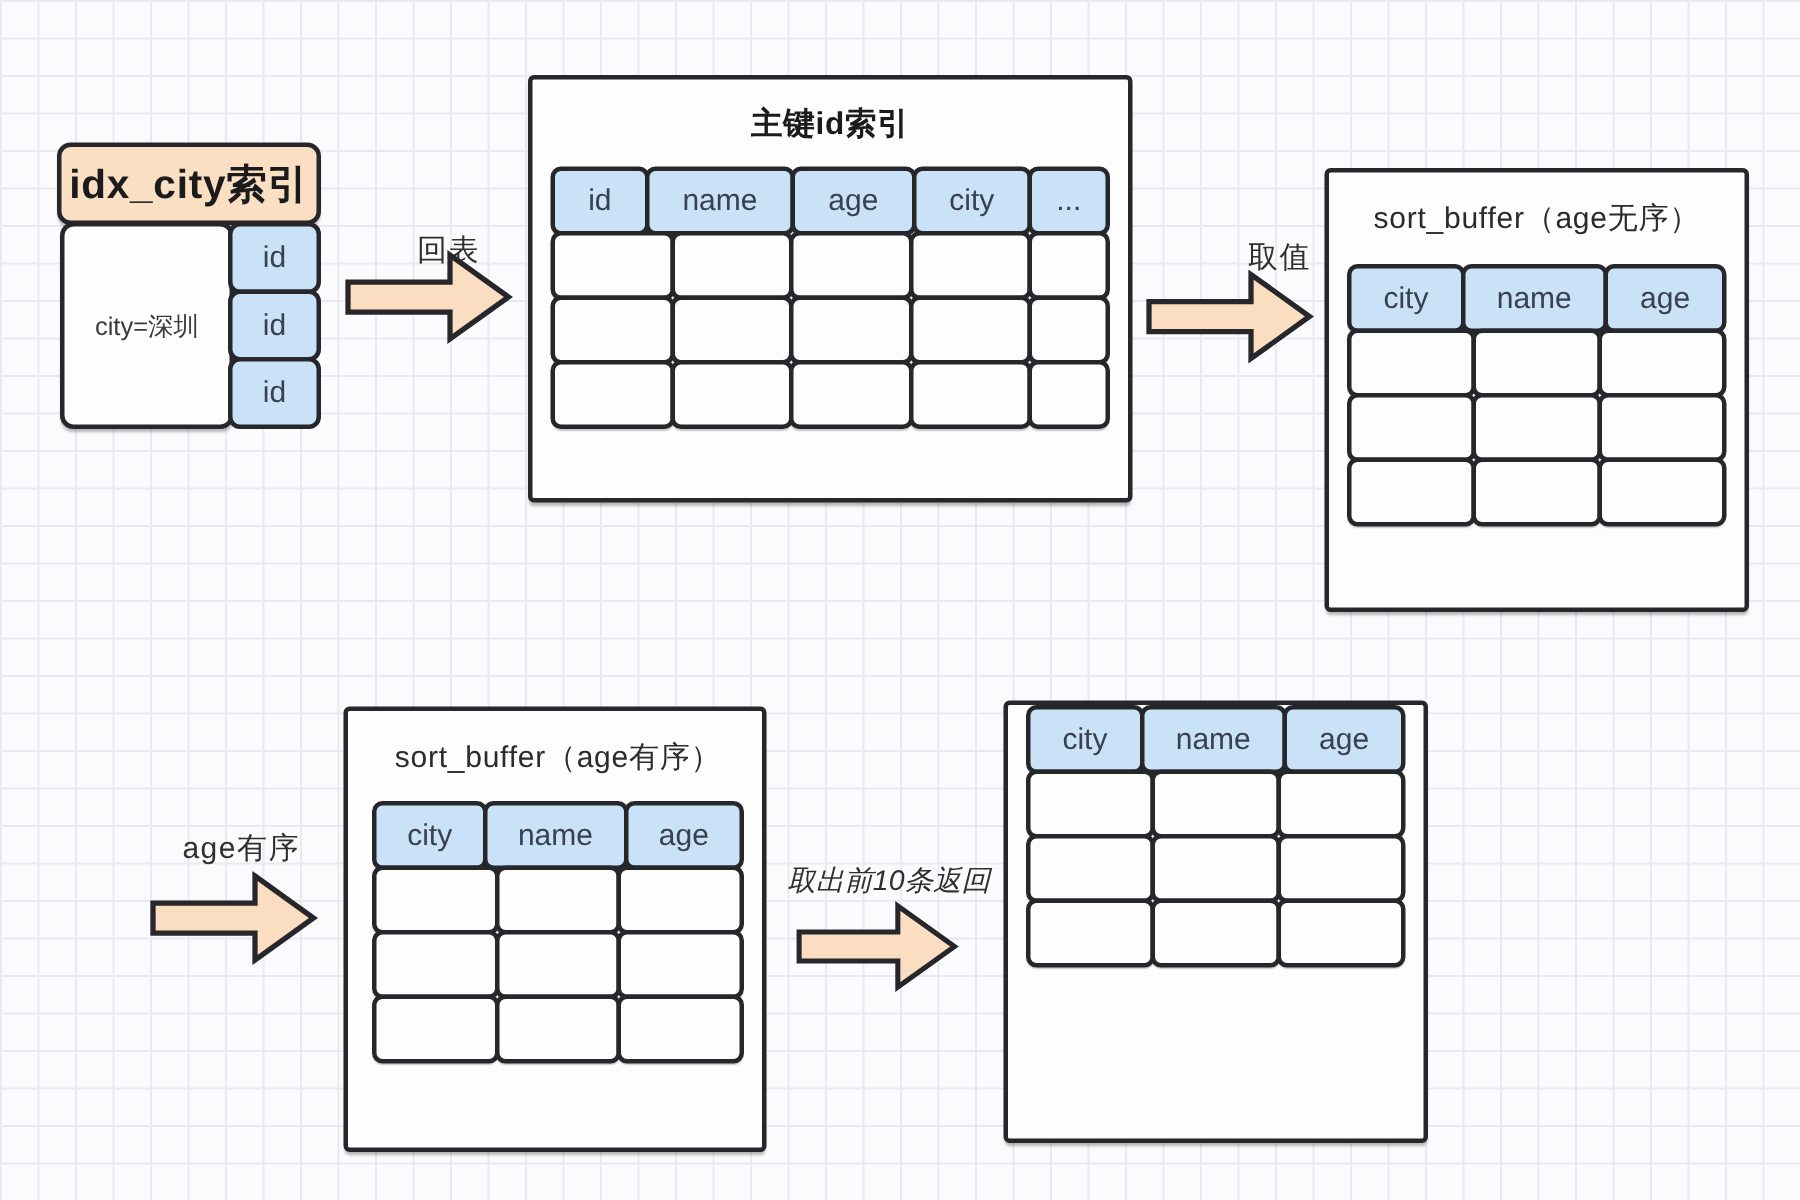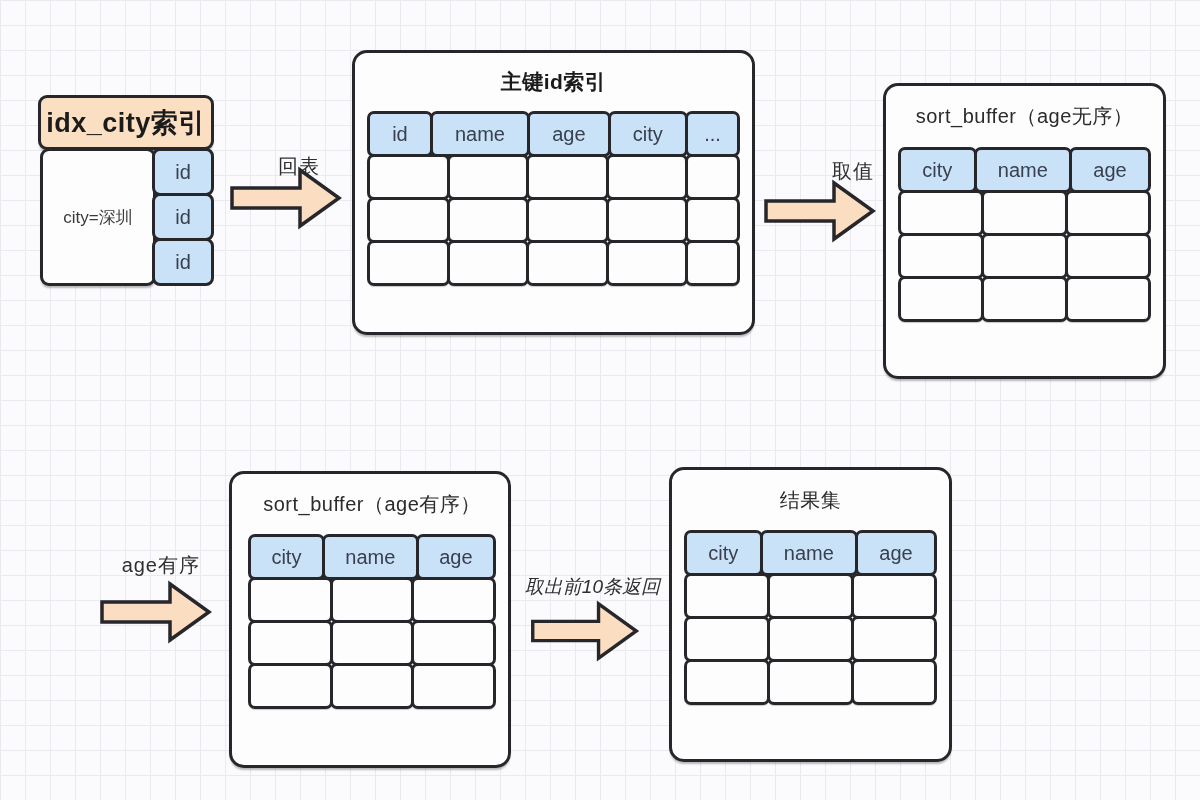--- a/index.html
+++ b/index.html
@@ -15,21 +15,21 @@
       linear-gradient(to right, #e9eaf0 1px, transparent 1px),
       linear-gradient(to bottom, #e9eaf0 1px, transparent 1px);
     background-size:25px 25px;
   }
   .abs { position:absolute; }
 
   
   .box {
     background:#fdfdfe;
     border:3px solid #26262b;
-    border-radius:15px;
+    border-radius:4px;
     box-shadow:0 3px 2px -1px rgba(40,40,40,.32);
     padding:0 12px;
   }
   .box-title {
     display:flex; align-items:center; justify-content:center;
     font-size:20px; color:#2b2b2b; letter-spacing:.5px;
   }
   .box-title.bold { font-weight:bold; font-size:21px; color:#1b1b1b; }
 
   
@@ -126,21 +126,21 @@
         <div class="cell"></div>
         <div class="cell narrow"></div>
     </div>
   </div>
 
   <div class="abs arrow-label" style="left:762px; top:158px; width:112px;">取值</div>
   <svg class="abs block-arrow" style="left:764px; top:180px;" width="112" height="62" viewBox="0 0 112 62">
     <polygon points="2,21 70,21 70,3 109,31 70,59 70,41 2,41" fill="#fbddc1" stroke="#26262b" stroke-width="3.5" stroke-linejoin="miter"></polygon>
   </svg>
 
-  <div class="abs box" style="left:883px; top:83px; width:283px; height:296px;">
+  <div class="abs box" style="left:883px; top:112px; width:283px; height:296px;">
     <div class="box-title" style="height:61px;">sort_buffer（age无序）</div>
     <div class="row">
       <div class="cell blue">city</div>
       <div class="cell blue">name</div>
       <div class="cell blue">age</div>
     </div>
     <div class="row">
       <div class="cell"></div>
         <div class="cell"></div>
         <div class="cell"></div>
@@ -185,21 +185,20 @@
         <div class="cell"></div>
     </div>
   </div>
 
   <div class="abs arrow-label small" style="left:514px; top:574px; width:146px;">取出前10条返回</div>
   <svg class="abs block-arrow" style="left:530px; top:601px;" width="110" height="60" viewBox="0 0 112 62">
     <polygon points="2,21 70,21 70,3 109,31 70,59 70,41 2,41" fill="#fbddc1" stroke="#26262b" stroke-width="3.5" stroke-linejoin="miter"></polygon>
   </svg>
 
   <div class="abs box" style="left:669px; top:467px; width:283px; height:295px;">
-    <div class="box-title" style="height:60px;">结果集</div>
     <div class="row">
       <div class="cell blue">city</div>
       <div class="cell blue">name</div>
       <div class="cell blue">age</div>
     </div>
     <div class="row">
       <div class="cell"></div>
         <div class="cell"></div>
         <div class="cell"></div>
     </div>

